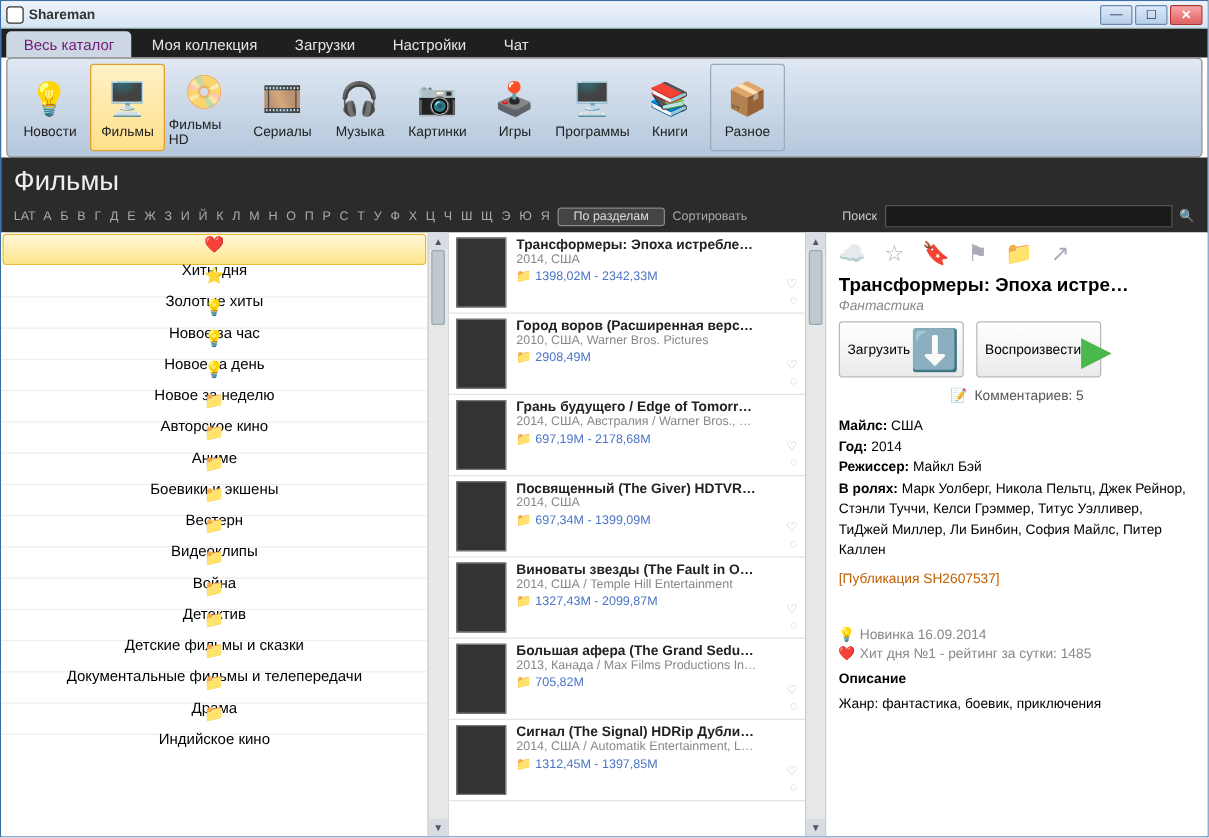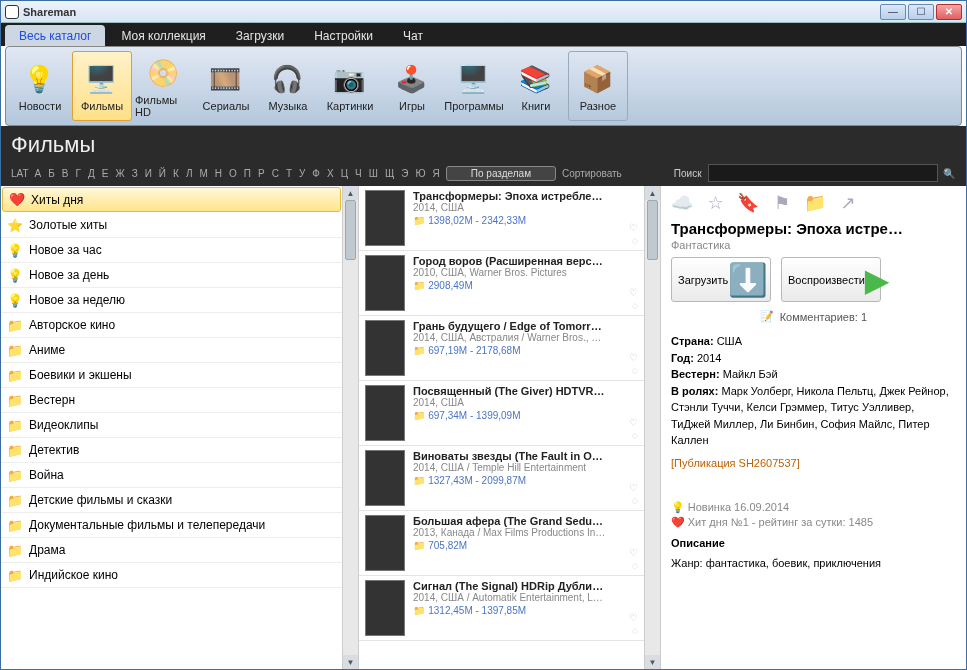--- a/index.html
+++ b/index.html
@@ -7,43 +7,43 @@
 .window { width: 967px; height: 670px; background: #fff; border: 1px solid #3a6ea5; display: flex; flex-direction: column; }
 .titlebar { height: 22px; background: linear-gradient(#eef3fb, #d6e5f5); display: flex; align-items: center; padding: 0 4px; border-bottom: 1px solid #9bb; }
 .titlebar .appicon { width: 14px; height: 14px; background: #fff; border: 1px solid #333; border-radius: 3px; margin-right: 4px; }
 .titlebar .title { flex: 1; font-weight: bold; color: #333; }
 .winbtns { display: flex; gap: 2px; }
 .winbtn { width: 26px; height: 16px; background: linear-gradient(#dbe8f8,#b8d0ea); border: 1px solid #6a8bb0; border-radius: 2px; display: flex; align-items: center; justify-content: center; font-size: 10px; color: #335; cursor: pointer; }
 .winbtn.close { background: linear-gradient(#f7a6a6,#e06060); border-color: #b03030; color: #fff; font-weight: bold; }
 
 .main-tabs { background: #1f1f1f; display: flex; padding: 2px 4px 0 4px; }
 .main-tab { padding: 4px 14px 3px; color: #e5e5e5; font-size: 12px; cursor: pointer; border-top-left-radius: 4px; border-top-right-radius: 4px; margin-right: 2px; }
-.main-tab.active { background: #cdd7e3; color: #1d4ed8; }
+.main-tab.active { background: #cdd7e3; color: #701a75; }
 
 .toolbar { height: 80px; background: linear-gradient(#e0e8f3,#b4c7dc); border: 1px solid #888; margin: 0 4px; border-radius: 4px; display: flex; padding: 4px; gap: 2px; }
 .tool { width: 60px; display: flex; flex-direction: column; align-items: center; justify-content: center; gap: 2px; border: 1px solid transparent; border-radius: 3px; cursor: pointer; padding: 2px 0; }
 .tool.sel { background: linear-gradient(#fff2c9,#ffe089); border-color: #e0a030; }
 .tool.hl { border-color: #9ab; }
 .tool .ticon { width: 44px; height: 38px; display: flex; align-items: center; justify-content: center; font-size: 26px; }
 .tool .tlabel { font-size: 11px; color: #222; }
 
 .subhead { background: #2b2b2b; color: #ccc; padding: 6px 10px 4px; }
 .subhead h1 { font-size: 22px; font-weight: normal; color: #eee; margin-bottom: 6px; }
 .alpharow { display: flex; align-items: center; gap: 6px; font-size: 10px; color: #aaa; }
 .alpharow .letters { display: flex; gap: 7px; }
 .alpharow .letters span { cursor: pointer; }
-.pillbtn { border: 1px solid #888; background: #444; color: #ddd; padding: 1px 24px; border-radius: 3px; font-size: 10px; cursor: pointer; }
+.pillbtn { border: 1px solid #888; background: #444; color: #ddd; padding: 1px 12px; border-radius: 3px; font-size: 10px; cursor: pointer; }
 .subhead .searchwrap { flex: 1; display: flex; align-items: center; justify-content: flex-end; gap: 6px; color: #ccc; }
 .searchbox { width: 230px; height: 18px; background: #1a1a1a; border: 1px solid #555; color: #eee; padding: 0 4px; }
 
 .content { flex: 1; display: flex; overflow: hidden; background: #fff; }
 
 .sidebar { width: 358px; display: flex; border-right: 1px solid #ccc; }
 .catlist { flex: 1; overflow: hidden; }
-.cat-item { display: flex; align-items: center; height: 25px; padding: 0 6px; gap: 6px; border-bottom: 1px solid #eee; cursor: pointer; font-size: 12px; }
+.cat-item { display: flex; align-items: center; height: 25px; padding: 0 6px; gap: 6px; border-bottom: 1px solid #eee; cursor: pointer; font-size: 12px; flex-direction: column; }
 .cat-item.active { background: linear-gradient(#fff7d9,#ffe58a); border: 1px solid #e7bb3a; border-radius: 3px; margin: 1px; }
 .cat-icon { width: 16px; height: 16px; display: flex; align-items: center; justify-content: center; font-size: 13px; }
 .vscroll { width: 16px; background: #e8e8e8; border-left: 1px solid #ccc; position: relative; }
 .vscroll .thumb { position: absolute; left: 2px; right: 2px; top: 14px; height: 60px; background: #c0c8d0; border: 1px solid #9aa; border-radius: 2px; }
 .vscroll .arr { position: absolute; left: 0; right: 0; height: 14px; background: #d8dde3; display:flex; align-items:center; justify-content:center; font-size:8px; color:#555; cursor:pointer;}
 .vscroll .arr.up { top: 0; }
 .vscroll .arr.dn { bottom: 0; }
 
 .middle { width: 302px; display: flex; border-right: 1px solid #ccc; }
 .movielist { flex: 1; overflow: hidden; }
@@ -53,21 +53,21 @@
 .movie-title { font-weight: bold; font-size: 11px; white-space: nowrap; overflow: hidden; text-overflow: ellipsis; color: #222; }
 .movie-sub { color: #888; font-size: 10px; white-space: nowrap; overflow: hidden; text-overflow: ellipsis; }
 .movie-size { color: #4a74c7; font-size: 10px; margin-top: 2px; }
 .movie-size::before { content: "📁 "; color: #e7b930; }
 .movie-flags { width: 24px; display: flex; flex-direction: column; align-items: flex-end; justify-content: flex-end; color: #bbb; font-size: 10px; gap: 2px; }
 
 .details { flex: 1; padding: 6px 10px; overflow: hidden; font-size: 11px; }
 .det-icons { display: flex; gap: 14px; margin-bottom: 6px; font-size: 18px; color: #aab; }
 .det-icons span { cursor: pointer; }
 .det-title { font-size: 15px; font-weight: bold; margin-bottom: 2px; white-space: nowrap; overflow: hidden; text-overflow: ellipsis; }
-.det-genre { color: #888; margin-bottom: 6px; }
+.det-genre { color: #888; font-style: italic; margin-bottom: 6px; }
 .actionrow { display: flex; gap: 10px; margin-bottom: 8px; }
 .actionbtn { border: 1px solid #b8b8b8; background: linear-gradient(#fff,#eaeaea); border-radius: 3px; padding: 3px 6px 2px; display: flex; align-items: center; cursor: pointer; font-size: 11px; width:100px; }
 .actionbtn .big { font-size: 32px; }
 .comments { display: flex; align-items: center; justify-content: center; gap: 6px; color: #555; margin-bottom: 10px; }
 .meta { margin-bottom: 8px; line-height: 1.5; }
 .meta b { color: #000; font-weight: bold; }
 .pubid { color: #c06000; margin-bottom: 6px; }
 .newmark { color: #888; margin-bottom: 2px; margin-top: 32px; }
 .newmark::before { content: "💡 "; }
 .hitmark { color: #c02020; margin-bottom: 8px; }
@@ -236,25 +236,25 @@
           <div class="cat-item">
             <span class="cat-icon ic-folder"></span>
             <span>Вестерн</span>
           </div>
           <div class="cat-item">
             <span class="cat-icon ic-folder"></span>
             <span>Видеоклипы</span>
           </div>
           <div class="cat-item">
             <span class="cat-icon ic-folder"></span>
+            <span>Война</span>
+          </div>
+          <div class="cat-item">
+            <span class="cat-icon ic-folder"></span>
             <span>Детектив</span>
-          </div>
-          <div class="cat-item">
-            <span class="cat-icon ic-folder"></span>
-            <span>Война</span>
           </div>
           <div class="cat-item">
             <span class="cat-icon ic-folder"></span>
             <span>Детские фильмы и сказки</span>
           </div>
           <div class="cat-item">
             <span class="cat-icon ic-folder"></span>
             <span>Документальные фильмы и телепередачи</span>
           </div>
           <div class="cat-item">
@@ -383,26 +383,26 @@
           <span>Загрузить</span>
           <span class="big">⬇️</span>
         </div>
         <div class="actionbtn">
           <span>Воспроизвести</span>
           <span class="big" style="color:#4ab84a">▶</span>
         </div>
       </div>
       <div class="comments">
         <span>📝</span>
-        <span>Комментариев: 1</span>
+        <span>Комментариев: 5</span>
       </div>
       <div class="meta">
-        <div><b>Страна:</b> <span>США</span></div>
+        <div><b>Майлс:</b> <span>США</span></div>
         <div><b>Год:</b> <span>2014</span></div>
-        <div><b>Вестерн:</b> <span>Майкл Бэй</span></div>
+        <div><b>Режиссер:</b> <span>Майкл Бэй</span></div>
         <div><b>В ролях:</b> <span>Марк Уолберг, Никола Пельтц, Джек Рейнор, Стэнли Туччи, Келси Грэммер, Титус Уэлливер, ТиДжей Миллер, Ли Бинбин, София Майлс, Питер Каллен</span></div>
       </div>
       <div class="pubid">[Публикация SH2607537]</div>
       <div class="newmark">Новинка 16.09.2014</div>
       <div class="hitmark">❤️ <span class="lbl">Хит дня №1 - рейтинг за сутки: 1485</span></div>
       <div class="desc">
         <b>Описание</b>
         <div style="height:8px"></div>
         <div>Жанр: фантастика, боевик, приключения</div>
       </div>

